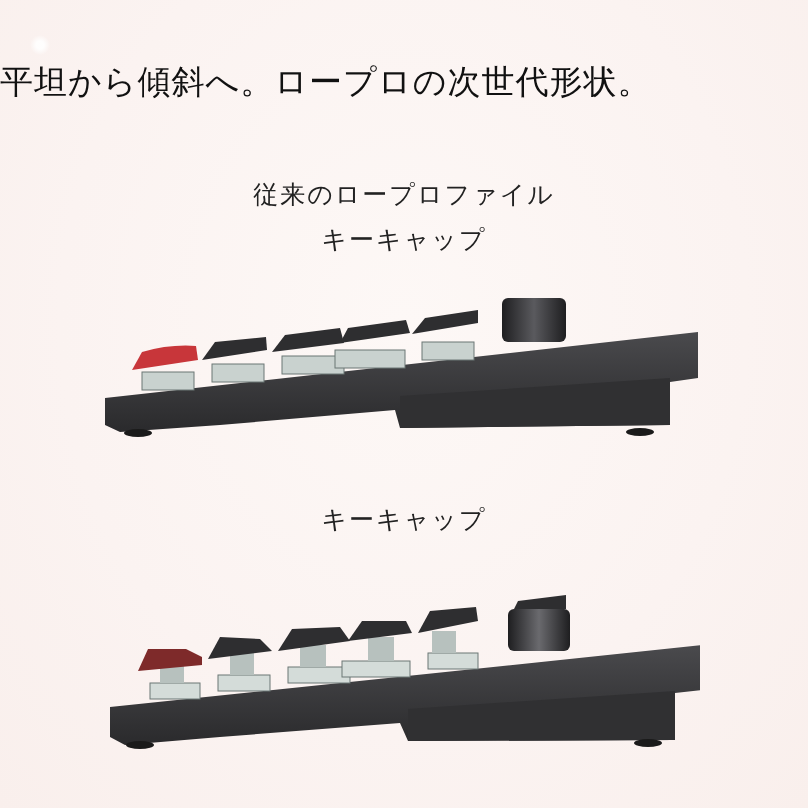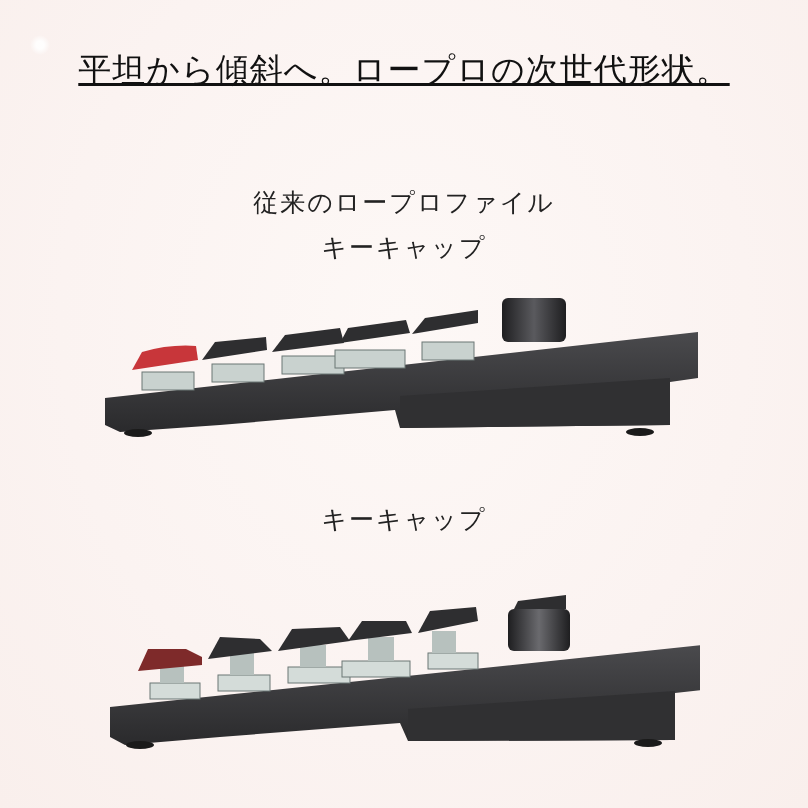--- a/index.html
+++ b/index.html
@@ -10,30 +10,29 @@
       color: #1a1a1a;
       position: relative;
     }
     .bg-glow {
       position: absolute; inset: 0;
       background:
         radial-gradient(circle at 40px 45px, rgba(255,255,255,0.9) 0 4px, transparent 10px),
         radial-gradient(ellipse at 50% 40%, #fdf8f6 0%, #fbf3f1 60%, #f9efec 100%);
     }
     .headline {
-      position: absolute; left: 0; right: 0; top: 48px;
-      text-align: center; font-size: 33px; letter-spacing: 1px;
+      position: absolute; left: 0; right: 0; top: 60px;
+      text-align: left; font-size: 33px; letter-spacing: 1px;
       color: #111;
-      text-decoration: underline;
     }
     .caption {
       position: absolute; left: 0; right: 0; text-align: center;
       font-size: 25px; line-height: 45px; letter-spacing: 2px; color: #222;
     }
-    .caption.c1 { top: 180px; }
+    .caption.c1 { top: 172px; }
     .caption.c2 { top: 497px; }
     .kb { position: absolute; left: 100px; width: 600px; }
     .kb.k1 { top: 290px; height: 160px; }
     .kb.k2 { top: 595px; height: 170px; }
     svg { display: block; }
   </style>
 </head>
 <body>
 
 <div class="bg-glow"></div>

